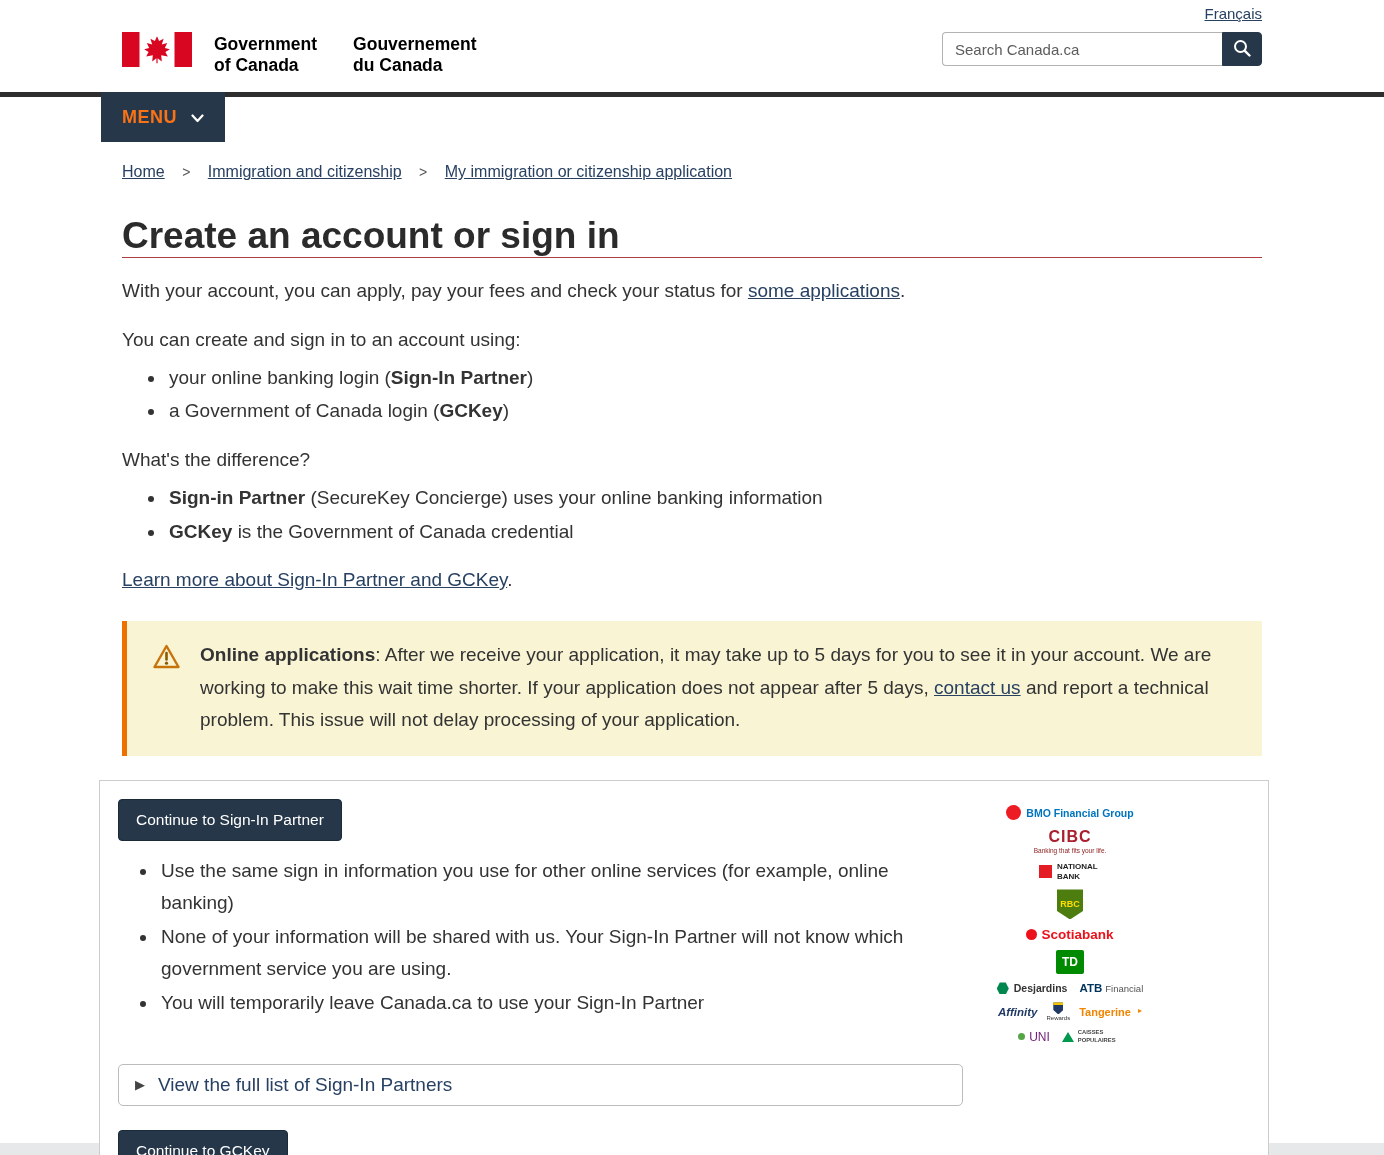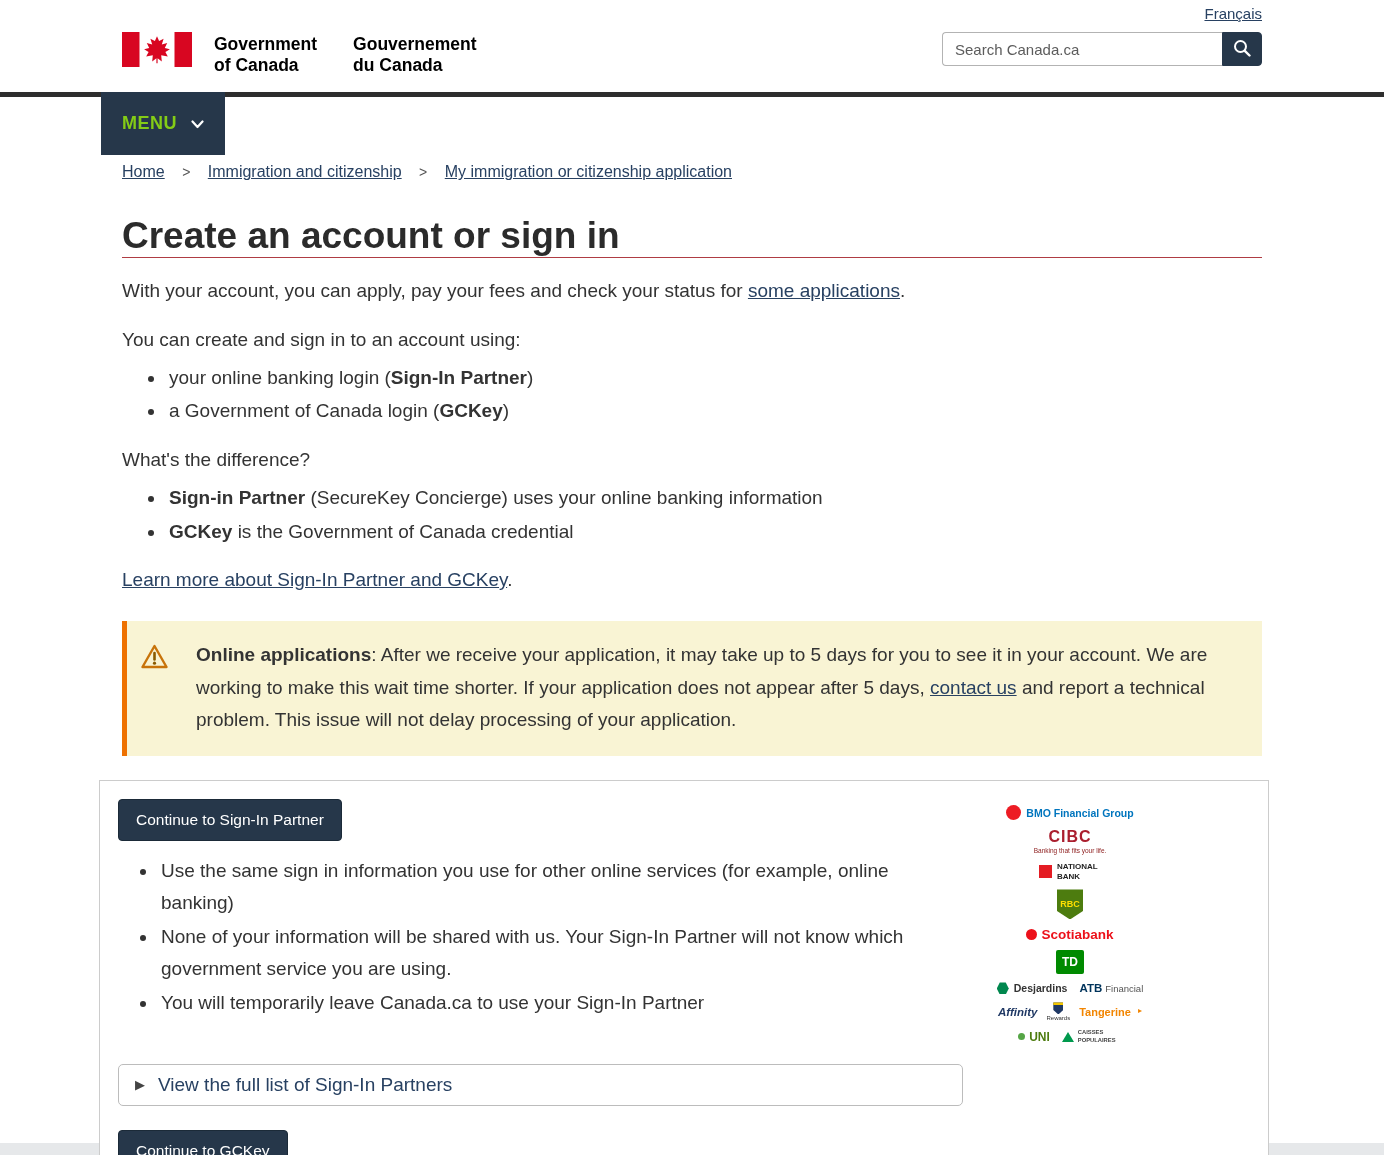--- a/index.html
+++ b/index.html
@@ -20,34 +20,34 @@
   .flag svg { display: block; }
   .fip-text { display: flex; gap: 36px; font-size: 17.5px; font-weight: bold; line-height: 1.18; color: #000; padding-top: 2px; }
   .search { display: flex; align-items: stretch; height: 34px; }
   .search-input { width: 280px; border: 1px solid #b3b3b3; border-right: none; border-radius: 4px 0 0 4px; padding: 0 12px; font-size: 15px; font-family: inherit; color: #333; outline: none; }
   .search-input::placeholder { color: #5c5c5c; }
   .search-button { width: 40px; background: #26374A; border: 1px solid #26374A; border-radius: 0 4px 4px 0; cursor: pointer; display: flex; align-items: center; justify-content: center; }
 
   
   .menu-section { position: relative; margin-top: 17px; height: 47px; }
   .menu-section::before { content: ""; position: absolute; top: 0; left: 0; width: 100%; height: 5px; background: #2e2e2e; }
-  .menu-button { position: absolute; top: 0; left: 101px; height: 63px; padding: 0 21px; background: #26374A; color: #84cc16; border: none; font-family: inherit; font-size: 18px; font-weight: bold; letter-spacing: .5px; display: flex; align-items: center; gap: 14px; cursor: pointer; }
+  .menu-button { position: absolute; top: 0; left: 101px; height: 50px; padding: 0 21px; background: #26374A; color: #f97316; border: none; font-family: inherit; font-size: 18px; font-weight: bold; letter-spacing: .5px; display: flex; align-items: center; gap: 14px; cursor: pointer; }
 
   
   .breadcrumb { margin-top: 24px; font-size: 16px; }
   .breadcrumb a { text-decoration: underline; }
   .breadcrumb .sep { margin: 0 13px; color: #555; font-size: 14px; }
 
   
   h1 { margin-top: 34px; font-size: 37px; font-weight: 700; color: #2b2b2b; border-bottom: 1px solid #AF3C43; }
   .body-text { font-size: 19px; line-height: 1.6; margin-top: 18px; }
   .body-list { margin-top: 8px; padding-left: 44px; font-size: 19px; line-height: 1.6; }
   .body-list li { padding-left: 3px; margin-bottom: 3px; }
 
-  .alert { margin-top: 26px; background: #F9F4D4; border-left: 5px solid #EE7100; padding: 18px 26px 20px 14px; display: flex; gap: 28px; }
+  .alert { margin-top: 26px; background: #F9F4D4; border-left: 5px solid #EE7100; padding: 18px 26px 20px 26px; display: flex; gap: 20px; }
   .alert-icon { flex: 0 0 auto; padding-top: 5px; }
   .alert-text { font-size: 19px; line-height: 1.7; }
 
   
   .panel { position: relative; z-index: 1; width: 1170px; margin-left: -23px; margin-top: 24px; background: #fff; border: 1px solid #ccc; padding: 18px 18px 24px 18px; min-height: 400px; }
   .panel-top { display: flex; justify-content: space-between; align-items: flex-start; }
   .panel-left { flex: 1 1 auto; }
   .btn { background: #26374A; color: #fff; border: 1px solid #1b2a38; border-radius: 4px; font-family: inherit; font-size: 15.5px; padding: 11px 17px; cursor: pointer; }
   .panel-list { margin-top: 14px; padding-left: 40px; font-size: 19px; line-height: 1.68; max-width: 810px; }
   .panel-list li { padding-left: 3px; margin-bottom: 2px; }
@@ -86,21 +86,21 @@
   .trio { gap: 9px; }
   .affinity-text { font-style: italic; font-weight: bold; color: #1F3864; font-size: 11.5px; }
   .crest { display: flex; flex-direction: column; align-items: center; }
   .crest-shape { width: 10px; height: 12px; background: #1F3864; border-top: 3px solid #F2C500; clip-path: polygon(0 0,100% 0,100% 62%,50% 100%,0 62%); }
   .crest-text { font-size: 6px; color: #333; margin-top: 1px; }
   .tangerine { display: flex; align-items: flex-start; gap: 7px; }
   .tangerine-text { color: #F28500; font-weight: bold; font-size: 11px; }
   .tangerine-arrow { color: #F28500; font-size: 8px; }
   .uni { display: flex; align-items: center; gap: 4px; }
   .uni-dot { width: 7px; height: 7px; border-radius: 50%; background: #55A546; }
-  .uni-text { font-weight: bold; color: #4d7c0f; font-size: 12px; }
+  .uni-text { font-weight: normal; color: #701a75; font-size: 12px; }
   .caisses { display: flex; align-items: center; gap: 4px; }
   .caisses-tri { width: 0; height: 0; border-left: 6px solid transparent; border-right: 6px solid transparent; border-bottom: 10px solid #00994D; }
   .caisses-text { font-size: 5.8px; font-weight: bold; color: #444; line-height: 1.25; width: 44px; }
 
   .bottom-band { position: absolute; bottom: 0; left: 0; width: 100%; height: 12px; background: #e6e8ea; z-index: 0; }
 </style>
 </head>
 <body>
 
 <div class="page">

